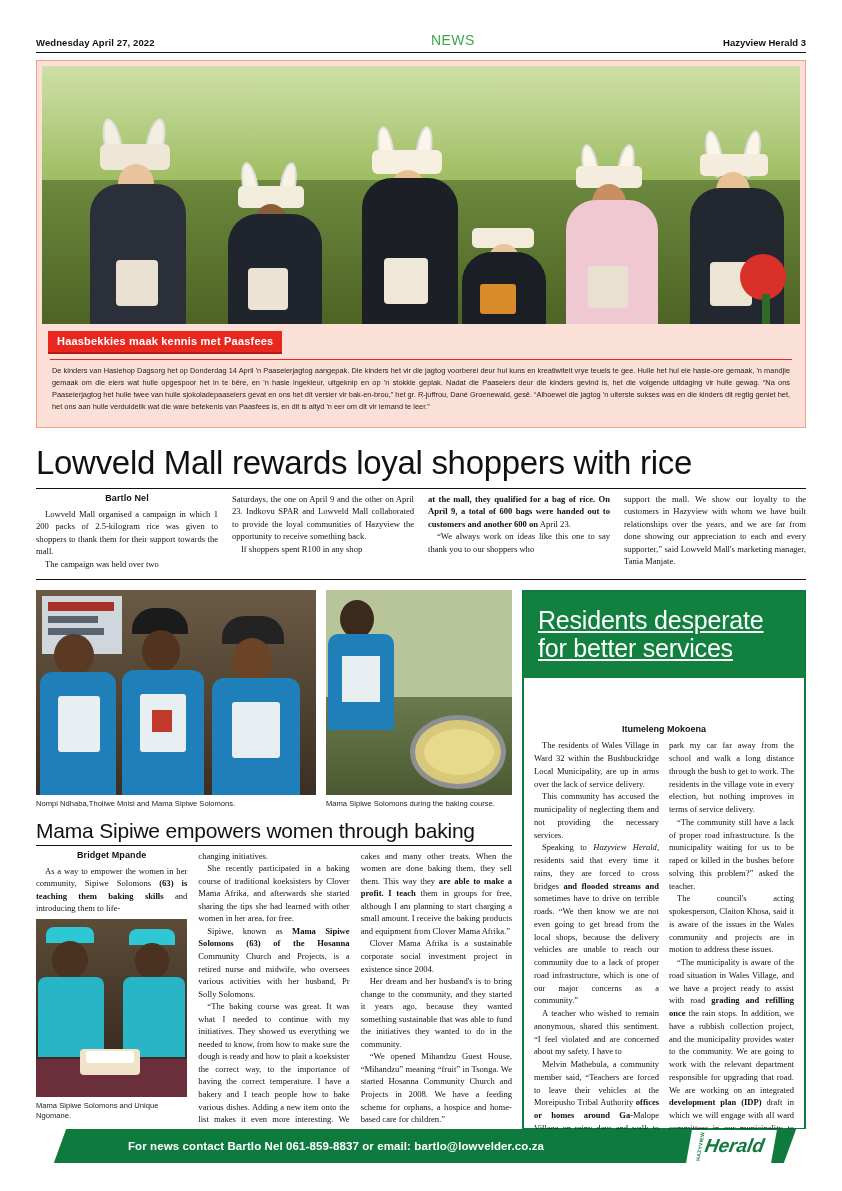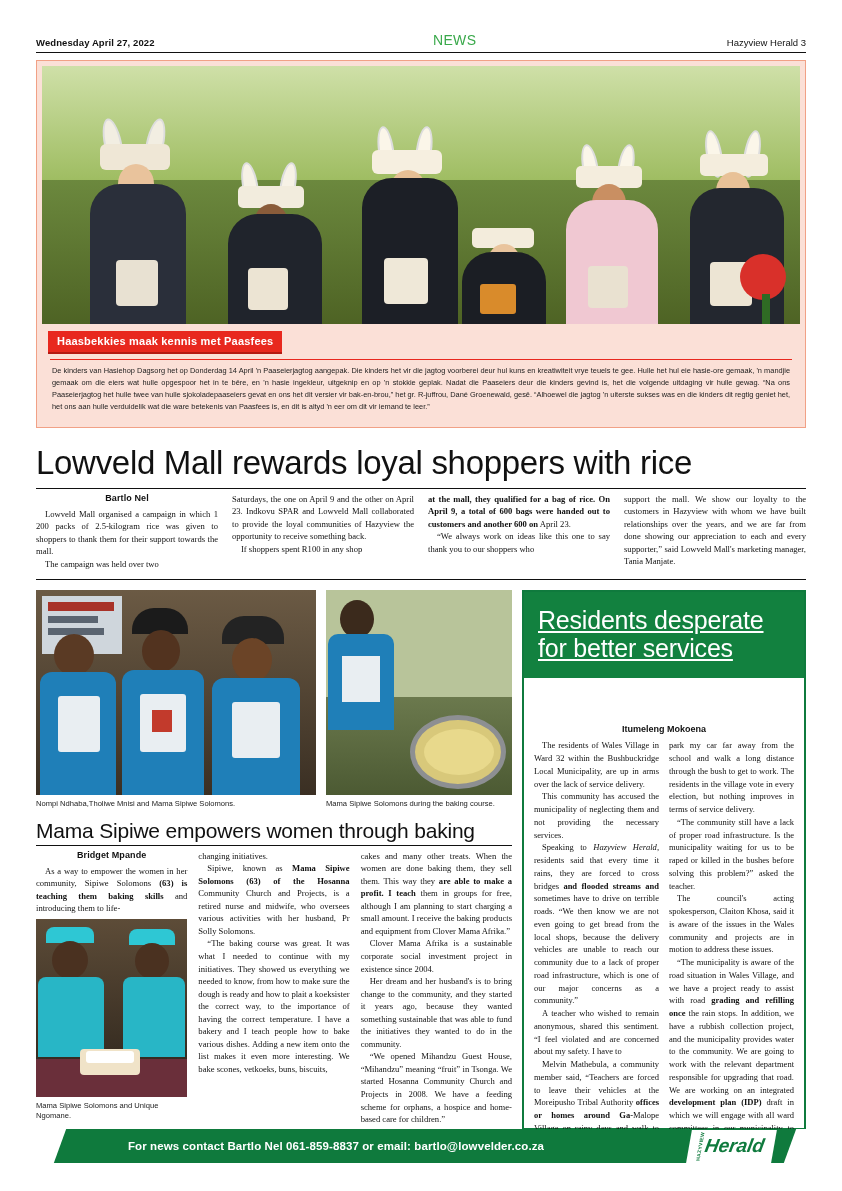--- a/index.html
+++ b/index.html
@@ -15,21 +15,21 @@
   .page { position: relative; width: 842px; height: 1191px; padding: 0 36px; }
 
   
   .masthead {
     display:flex; align-items:flex-end; justify-content:space-between;
     padding: 32px 0 4px 0;
     border-bottom: 1.5px solid #111;
   }
   .masthead .date { font-size: 9.5px; font-weight: bold; letter-spacing:.1px; }
   .masthead .section { font-size: 14px; font-weight: normal; color:#3aa94b; letter-spacing:.4px;margin-left:28px; }
-  .masthead .pagenum { font-size: 9.5px; font-weight: normal; text-align: right; }
+  .masthead .pagenum { font-size: 9.5px; font-weight: bold; text-align: right; }
 
   
   .topblock {
     margin-top: 7px;
     border: 1.5px solid #f1a186;
     background: #fbe0d7;
     padding: 5px;
   }
   .photo-main {
     height: 258px; width:100%;
@@ -305,20 +305,21 @@
             <div style="position:absolute;left:0;bottom:0;width:100%;height:38px;background:#6a2f3a;"></div>
             <div style="position:absolute;left:44px;bottom:22px;width:60px;height:26px;background:#f0e3c8;border-radius:4px;"></div>
             <div style="position:absolute;left:50px;bottom:34px;width:48px;height:12px;background:#ffffff;border-radius:3px;"></div>
           </div>
           <div class="cap-small">Mama Sipiwe Solomons and Unique Ngomane.</div>
         </div>
 
         <div>
           <div class="body-serif">
             <p class="noind">changing initiatives.</p>
+            <p>She recently participated in a baking course of traditional koeksisters by Clover Mama Afrika, and afterwards she started sharing the tips she had learned with other women in her area, for free.</p>
             <p><span>Sipiwe, known as </span><b>Mama Sipiwe Solomons (63) of the Hosanna</b><span> Community Church and Projects, is a retired nurse and midwife, who oversees various activities with her husband, Pr Solly Solomons.</span></p>
             <p>“The baking course was great. It was what I needed to continue with my initiatives. They showed us everything we needed to know, from how to make sure the dough is ready and how to plait a koeksister the correct way, to the importance of having the correct temperature. I have a bakery and I teach people how to bake various dishes. Adding a new item onto the list makes it even more interesting. We bake scones, vetkoeks, buns, biscuits,</p>
           </div>
         </div>
 
         <div>
           <div class="body-serif">
             <p class="noind"><span>cakes and many other treats. When the women are done baking them, they sell them. This way they </span><b>are able to make a profit. I teach</b><span> them in groups for free, although I am planning to start charging a small amount. I receive the baking products and equipment from Clover Mama Afrika.”</span></p>
             <p>Clover Mama Afrika is a sustainable corporate social investment project in existence since 2004.</p>
             <p>Her dream and her husband's is to bring change to the community, and they started it years ago, because they wanted something sustainable that was able to fund the initiatives they wanted to do in the community.</p>

